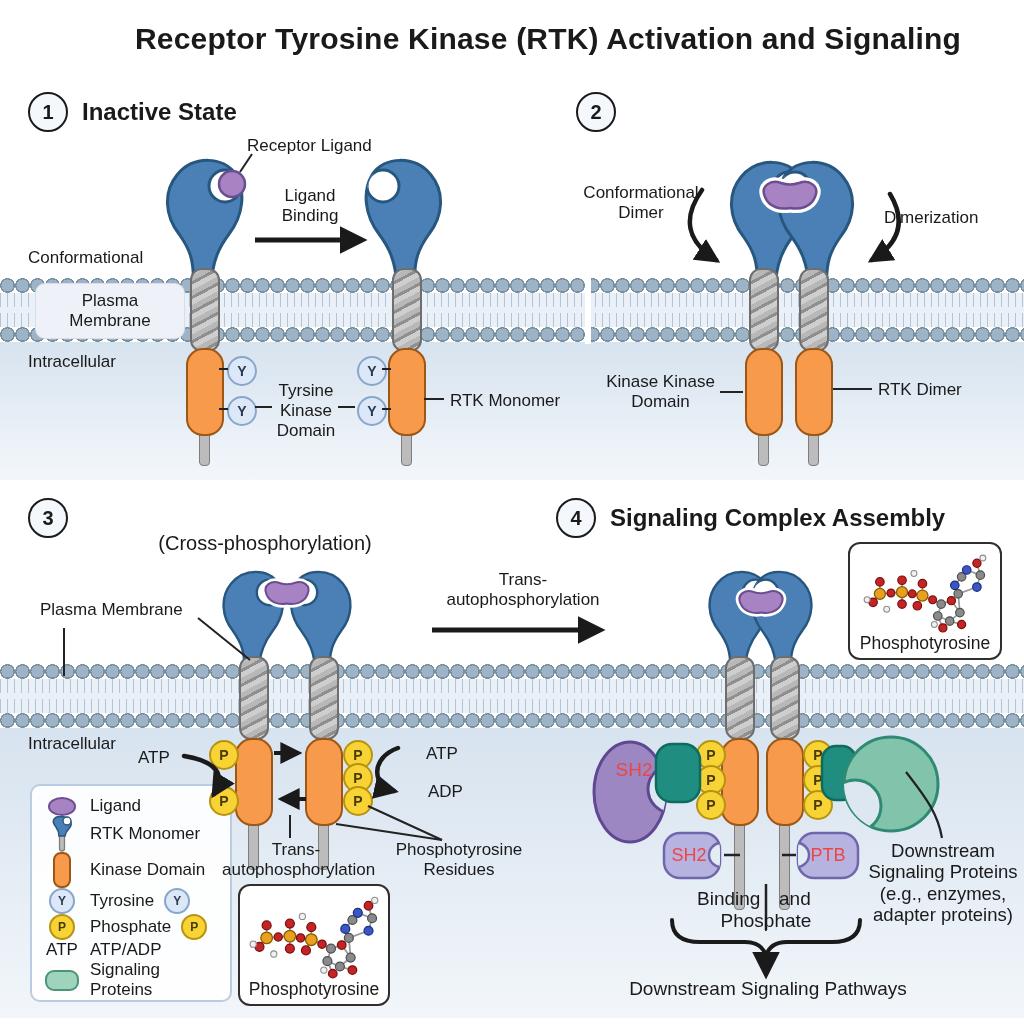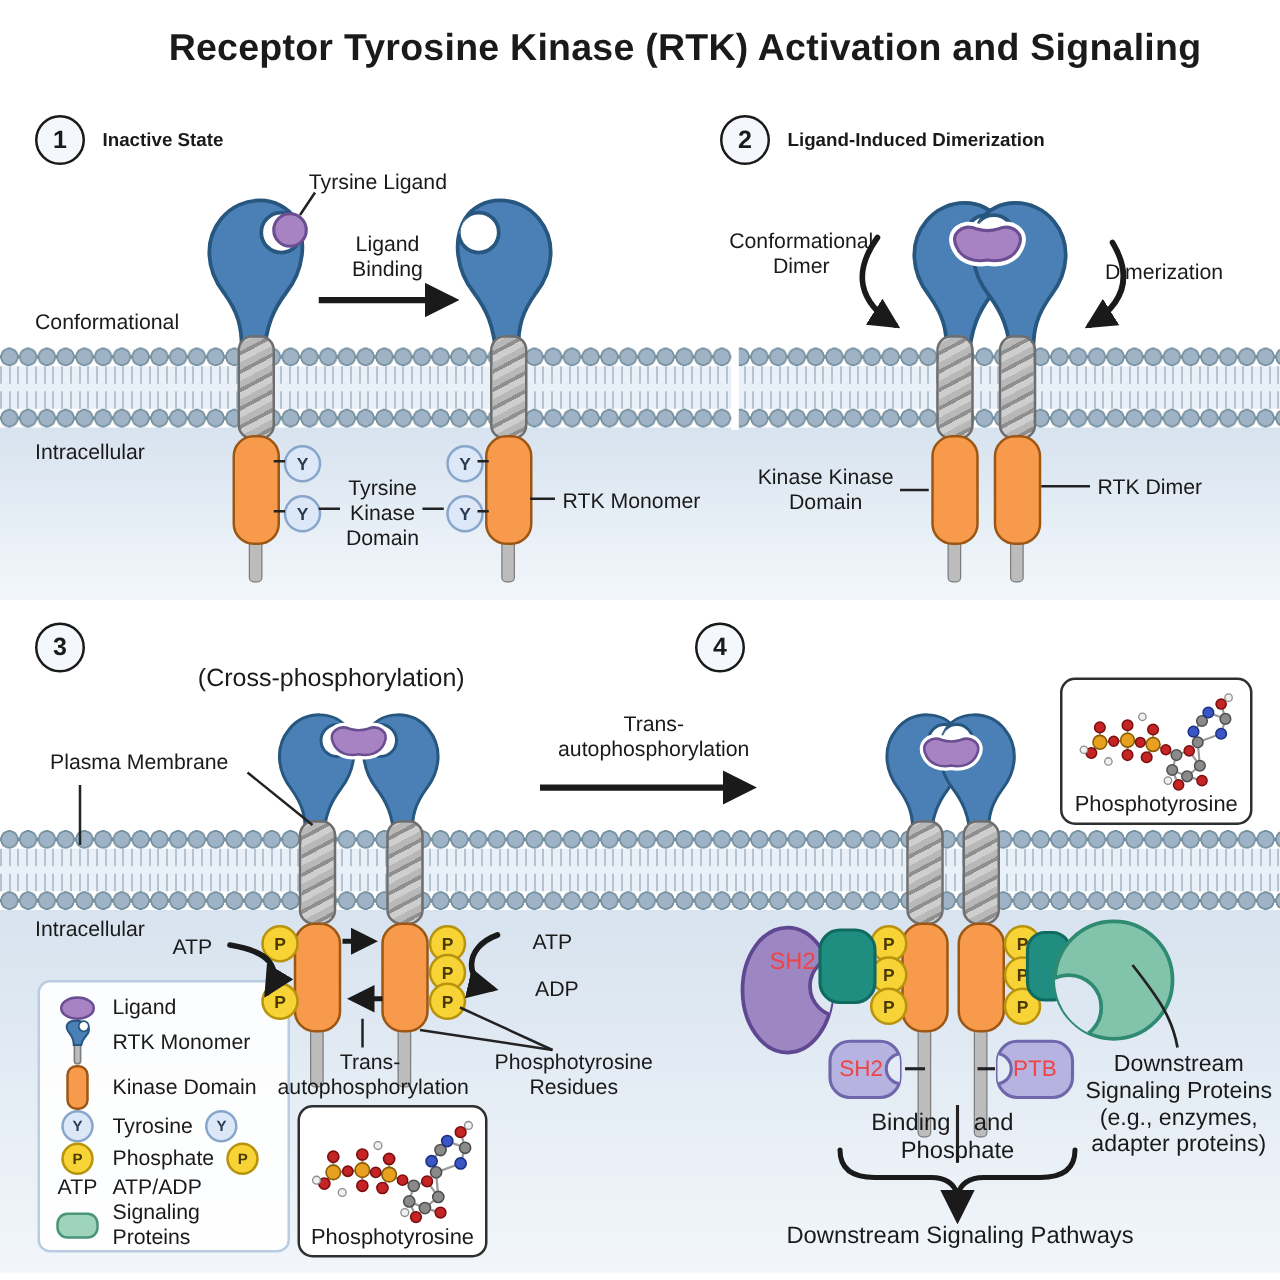--- a/index.html
+++ b/index.html
@@ -7,21 +7,21 @@
          font-family:"Liberation Sans",sans-serif;color:#1a1a1a;}
   .abs{position:absolute;}
   .ml{white-space:pre-line;}
   .lbl{font-size:17px;line-height:1.18;color:#1a1a1a;}
   .lbl19{font-size:19px;line-height:1.15;color:#1a1a1a;}
   .ctr{text-align:center;}
   .title{left:0;top:22px;width:1024px;text-align:center;font-size:30px;font-weight:700;letter-spacing:.2px;margin-left:36px;}
   .phead{display:flex;align-items:center;gap:14px;z-index:7;}
   .pnum{width:36px;height:36px;border:2.5px solid #1a1a1a;border-radius:50%;background:#f4f8fc;
         display:flex;align-items:center;justify-content:center;font-size:20px;font-weight:700;}
-  .ptitle{font-size:15px;font-weight:700;}
+  .ptitle{font-size:24px;font-weight:700;}
   .psub{font-size:20px;z-index:7;}
   
   .cellbg1{left:0;top:342px;width:1024px;height:138px;background:linear-gradient(#d7e3ef,#f3f7fb);z-index:0;}
   .cellbg2{left:0;top:728px;width:1024px;height:290px;background:linear-gradient(#d7e3ef,#f2f6fa);z-index:0;}
   
   .membrane{left:0;width:1024px;height:64px;z-index:1;}
   .mrow{height:15px;background-image:radial-gradient(circle at 7.5px 7.5px,#9eb3c6 0 6px,#76909f 6px 7.2px,rgba(0,0,0,0) 7.5px);
         background-size:15px 15px;background-repeat:repeat-x;}
   .mtails{height:34px;background-color:#e9f0f7;
         background-image:repeating-linear-gradient(90deg,#b5c4d3 0 1.5px,rgba(0,0,0,0) 1.5px 7px),
@@ -321,34 +321,38 @@
   </svg>
 
   <div class="abs title txt">Receptor Tyrosine Kinase (RTK) Activation and Signaling</div>
 
   <div class="abs phead" style="left:28px;top:92px">
     <div class="pnum">1</div>
     <div class="ptitle">Inactive State</div>
   </div>
   <div class="abs phead" style="left:576px;top:92px">
     <div class="pnum">2</div>
-    <div class="ptitle">Ligand-Induced Dimerization</div>
   </div>
   <div class="abs phead" style="left:28px;top:498px">
     <div class="pnum">3</div>
   </div>
   <div class="abs psub ctr txt" style="left:95px;top:532px;width:340px">(Cross-phosphorylation)</div>
   <div class="abs phead" style="left:556px;top:498px">
     <div class="pnum">4</div>
-  </div>
-
-  <div class="abs lbl txt" style="left:247px;top:136px">Tyrsine Ligand</div>
+    <div class="ptitle">Signaling Complex Assembly</div>
+  </div>
+
+  <div class="abs lbl txt" style="left:247px;top:136px">Receptor Ligand</div>
   <div class="abs lbl ml ctr txt" style="left:260px;top:186px;width:100px">Ligand
 Binding</div>
   <div class="abs lbl txt" style="left:28px;top:248px">Conformational</div>
+  <div class="abs pmbox">
+    <div class="lbl ml ctr">Plasma
+Membrane</div>
+  </div>
   <div class="abs lbl txt" style="left:28px;top:352px">Intracellular</div>
   <div class="abs lbl ml ctr txt" style="left:262px;top:381px;width:88px">Tyrsine
 Kinase
 Domain</div>
   <div class="abs lbl txt" style="left:450px;top:391px">RTK Monomer</div>
 
   <div class="abs lbl ml ctr txt" style="left:575px;top:183px;width:132px">Conformational
 Dimer</div>
   <div class="abs lbl txt" style="left:884px;top:208px">Dimerization</div>
   <div class="abs lbl ml ctr txt" style="left:603px;top:372px;width:115px">Kinase Kinase

